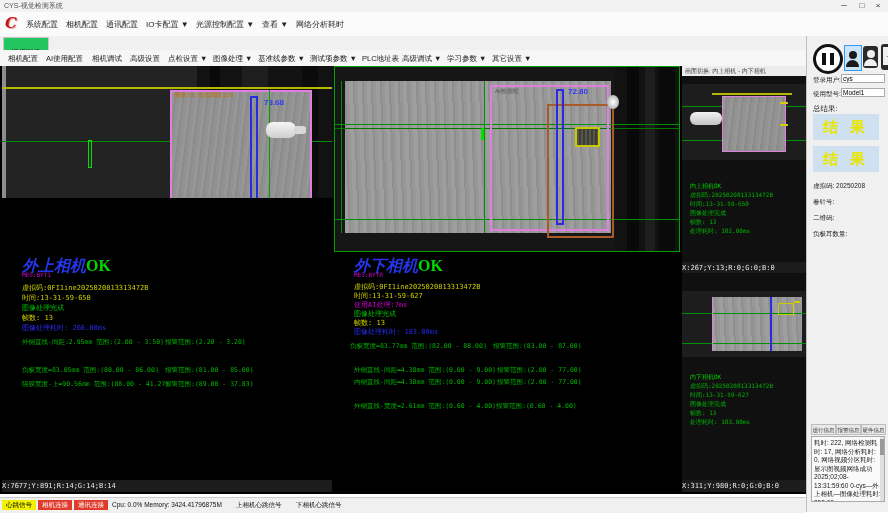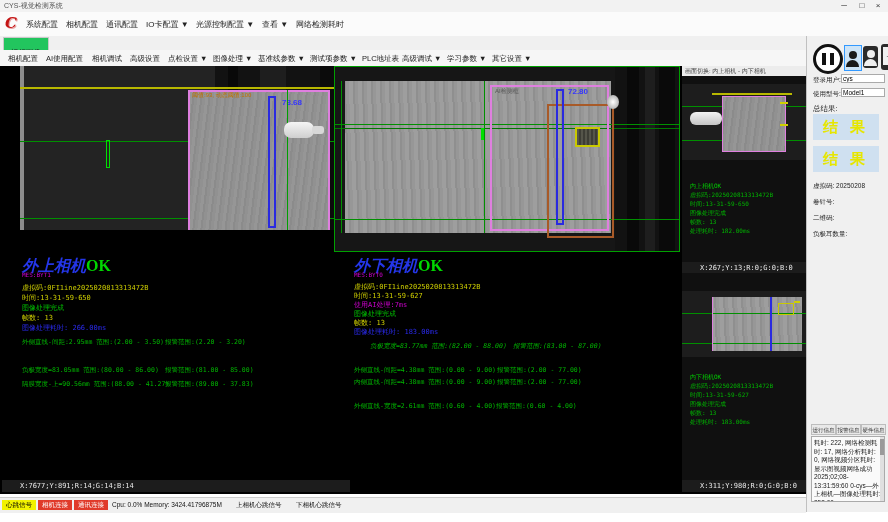--- a/index.html
+++ b/index.html
@@ -23,21 +23,21 @@
   #tab-run{position:absolute;left:3px;top:1px;height:12px;padding:8px 7px;background:#22c55e;
            border:1px solid #c9c9c9;border-bottom:none;font-size:7.5px;line-height:13px;}
   
   #toolbar{position:absolute;left:0;top:50px;width:806px;height:16px;background:#f6f6f6;
            border-bottom:1px solid #d5d5d5;}
   .tool-item{position:absolute;top:4px;font-size:7.5px;color:#222;white-space:nowrap;}
   
   #main{position:absolute;left:0;top:66px;width:806px;height:428px;background:#000;}
   .viewport{position:absolute;background:#101010;overflow:hidden;padding-left:40px;}
   .coordbar{position:absolute;background:#1c1c1c;color:#e8e8e8;font-size:7px;line-height:12px;
-            padding-left:18px;font-family:"DejaVu Sans Mono",monospace;}
+            padding-left:0;font-family:"DejaVu Sans Mono",monospace;}
   .cam-title{position:absolute;font-size:16px;font-weight:bold;font-style:italic;color:#2436e8;
              white-space:nowrap;font-family:Liberation Serif, serif;}
   .cam-ok{color:#00d800;font-style:normal;}
   .mes{position:absolute;font-size:6px;color:#cc00cc;font-family:"DejaVu Sans Mono",monospace;}
   .iline{position:absolute;font-size:7px;font-family:"DejaVu Sans Mono",monospace;white-space:nowrap;}
   .yellow{color:#cfcf00}.green{color:#00c000}.blue{color:#2a2aee}.magenta{color:#cc00cc}
   .mrow{position:absolute;height:10px;}
   .mcell{position:absolute;left:0;font-size:6.5px;color:#00b400;white-space:nowrap;
          font-family:"DejaVu Sans Mono",monospace;}
   
@@ -98,21 +98,21 @@
   </div>
 
   <div id="menubar">
     <span id="logo">C</span>
     <span class="menu-item" style="left:26px">系统配置</span>
     <span class="menu-item" style="left:66px">相机配置</span>
     <span class="menu-item" style="left:106px">通讯配置</span>
     <span class="menu-item" style="left:146px">IO卡配置 ▼</span>
     <span class="menu-item" style="left:196px">光源控制配置 ▼</span>
     <span class="menu-item" style="left:262px">查看 ▼</span>
-    <span class="menu-item" style="left:296px">网络检测耗时</span>
+    <span class="menu-item" style="left:296px">网络分析耗时</span>
   </div>
 
   <div id="tabrow">
     <span id="tab-run">运行图像</span>
   </div>
 
   <div id="toolbar">
     <span class="tool-item" style="left:8px">相机配置</span>
     <span class="tool-item" style="left:46px">AI使用配置</span>
     <span class="tool-item" style="left:92px">相机调试</span>
@@ -122,21 +122,21 @@
     <span class="tool-item" style="left:258px">基准线参数 ▼</span>
     <span class="tool-item" style="left:310px">测试项参数 ▼</span>
     <span class="tool-item" style="left:362px">PLC地址表</span>
     <span class="tool-item" style="left:402px">高级调试 ▼</span>
     <span class="tool-item" style="left:447px">学习参数 ▼</span>
     <span class="tool-item" style="left:492px">其它设置 ▼</span>
   </div>
 
   <div id="main">
 
-    <div class="viewport" style="left:20px;top:0;width:330px;height:164px;border-right:2px solid #b8b800;">
+    <div class="viewport" style="left:2px;top:0;width:330px;height:132px;border-right:2px solid #b8b800;">
       <div class="scene-rect" style="left:0;top:0;width:330px;height:186px;background:#232323;"></div>
       <div class="scene-rect" style="left:0;top:0;width:4px;height:186px;background:#8d8d8d;"></div>
       <div class="scene-rect" style="left:195px;top:0;width:135px;height:186px;background:#121212;"></div>
       <div class="scene-rect" style="left:208px;top:0;width:10px;height:186px;background:#090909;"></div>
       <div class="scene-rect" style="left:240px;top:0;width:26px;height:186px;background:#1e1e1e;"></div>
       <div class="scene-rect" style="left:300px;top:0;width:16px;height:186px;background:#0b0b0b;"></div>
       <div class="scene-rect" style="left:0;top:21px;width:330px;height:2px;background:#b8b800;"></div>
       <div class="scene-rect" style="left:0;top:75px;width:330px;height:1px;background:#009000;"></div>
       <div class="scene-rect" style="left:0;top:152px;width:330px;height:1px;background:#009000;"></div>
       <div class="scene-rect" style="left:86px;top:74px;width:4px;height:28px;border:1px solid #00e000;"></div>
@@ -197,21 +197,21 @@
     <div class="cam-title" style="left:354px;top:190px;">
       <span>外下相机</span><span class="cam-ok">OK</span>
     </div>
     <span class="mes" style="left:354px;top:205px;">MES:BYT0</span>
     <div class="iline yellow" style="left:354px;top:216px;">虚拟码:0FI1ine2025020813313472B</div>
     <div class="iline yellow" style="left:354px;top:225px;">时间:13-31-59-627</div>
     <div class="iline magenta" style="left:354px;top:234px;">使用AI处理:7ms</div>
     <div class="iline green" style="left:354px;top:243px;">图像处理完成</div>
     <div class="iline yellow" style="left:354px;top:252px;">帧数: 13</div>
     <div class="iline blue" style="left:354px;top:261px;">图像处理耗时: 183.00ms</div>
-    <div class="mrow" style="left:370px;top:276px;width:320px;font-style:italic;">
+    <div class="mrow" style="left:350px;top:276px;width:320px;">
       <span class="mcell">负极宽度=83.77mm 范围:(82.00 - 88.00)</span>
       <span class="mcell" style="left:143px">报警范围:(83.00 - 87.00)</span>
     </div>
     <div class="mrow" style="left:354px;top:300px;width:320px;">
       <span class="mcell">外侧直线-间距=4.38mm 范围:(0.00 - 9.00)</span>
       <span class="mcell" style="left:143px">报警范围:(2.00 - 77.00)</span>
     </div>
     <div class="mrow" style="left:354px;top:312px;width:320px;">
       <span class="mcell">内侧直线-间距=4.38mm 范围:(0.00 - 9.00)</span>
       <span class="mcell" style="left:143px">报警范围:(2.00 - 77.00)</span>

